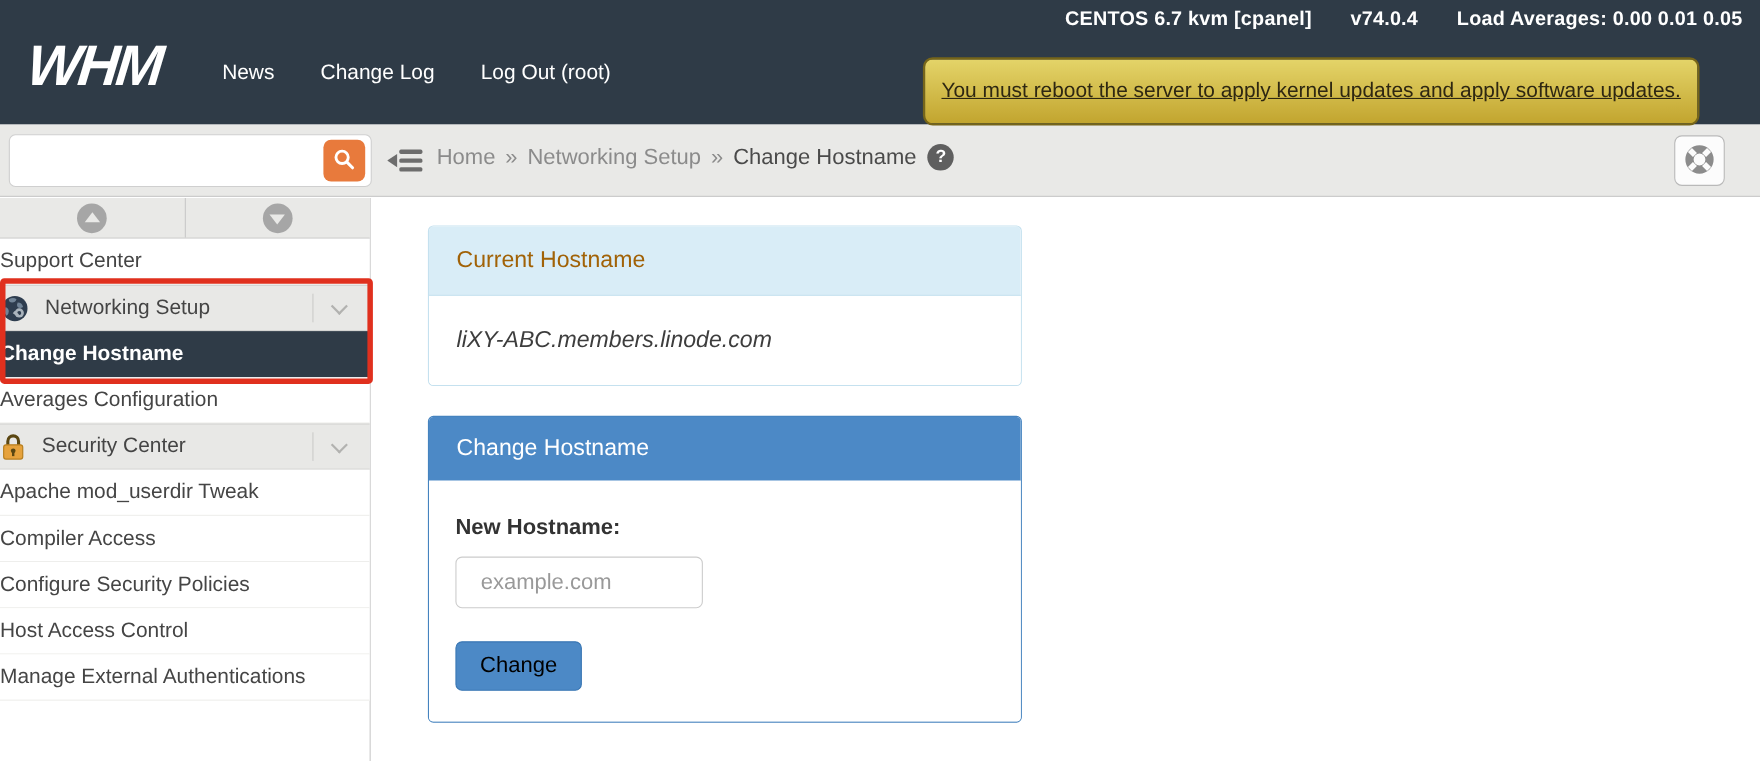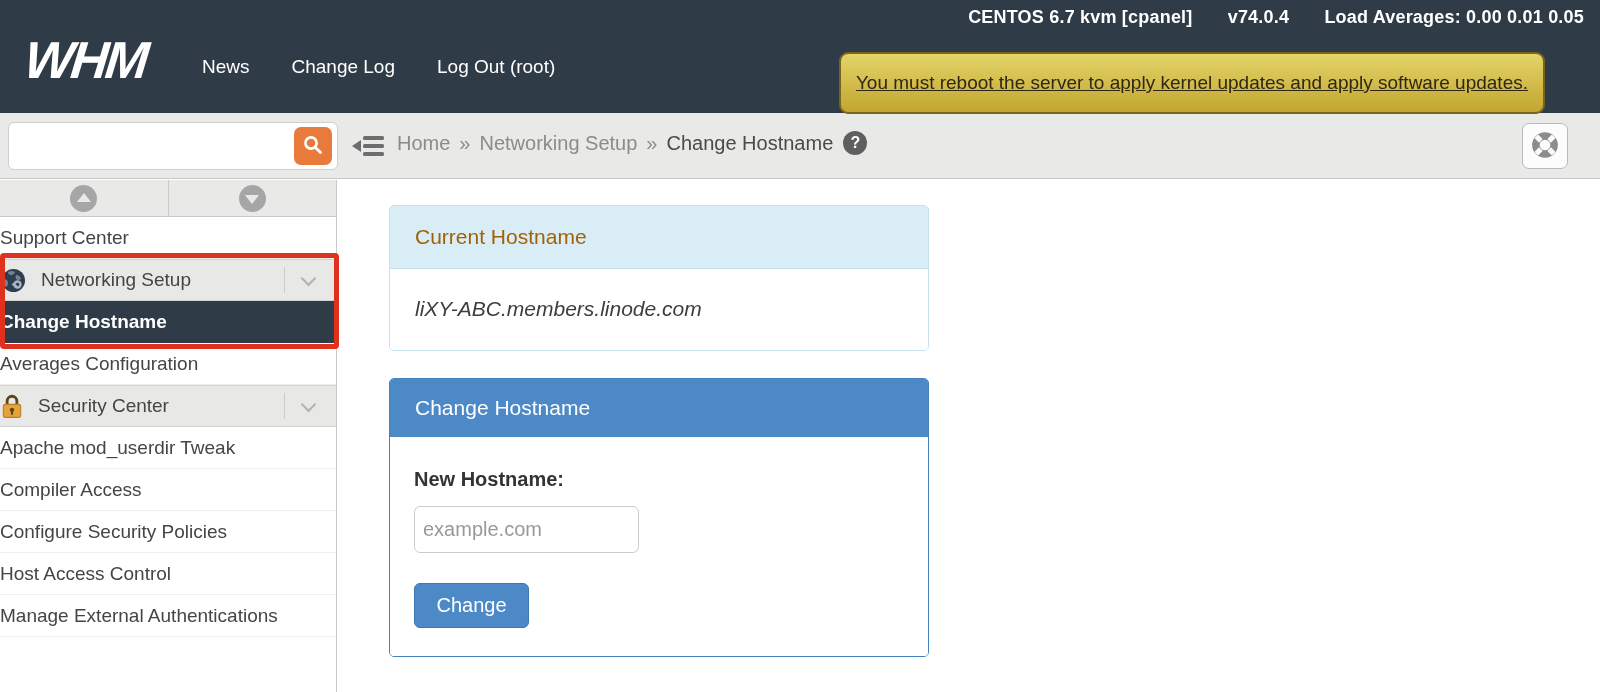--- a/index.html
+++ b/index.html
@@ -88,25 +88,25 @@
   .panel-info .panel-head { background:#d9edf7; color:#a16207; font-size:21px;
     padding:19px 25px; border-bottom:1px solid #c5e1ef; }
   .panel-info .panel-body { background:#fff; padding:28px 25px 29px; font-size:21px;
     color:#3d3d3d;font-style:italic; }
   .panel-primary { top:198px; border:1px solid #4583bf; }
   .panel-primary .panel-head { background:#4c89c6; color:#fff; font-size:21px;
     padding:17px 25px; }
   .panel-primary .panel-body { background:#fff; padding:31px 24px 28px; }
   .field-label { font-size:20px; font-weight:bold; color:#333; }
   .host-input { display:block; margin-top:15px; width:225px; height:47px;
-    border:1px solid #ccc; border-radius:6px; padding:0 8px; font-size:20px;
+    border:1px solid #ccc; border-radius:6px; padding:0 22px; font-size:20px;
     font-family:inherit; color:#333; outline:none; }
   .host-input::placeholder { color:#999; }
   .change-btn { margin-top:30px; width:115px; height:45px; background:#4c89c6;
-    border:1px solid #3a77b4; border-radius:6px; color:#ffffff; font-size:20px;
+    border:1px solid #3a77b4; border-radius:6px; color:#000000; font-size:20px;
     font-family:inherit; cursor:pointer; }
 </style>
 </head>
 <body>
 
 <div class="topbar">
   <div class="status-line">
     <span>CENTOS 6.7 kvm [cpanel]</span>
     <span>v74.0.4</span>
     <span>Load Averages: 0.00 0.01 0.05</span>

